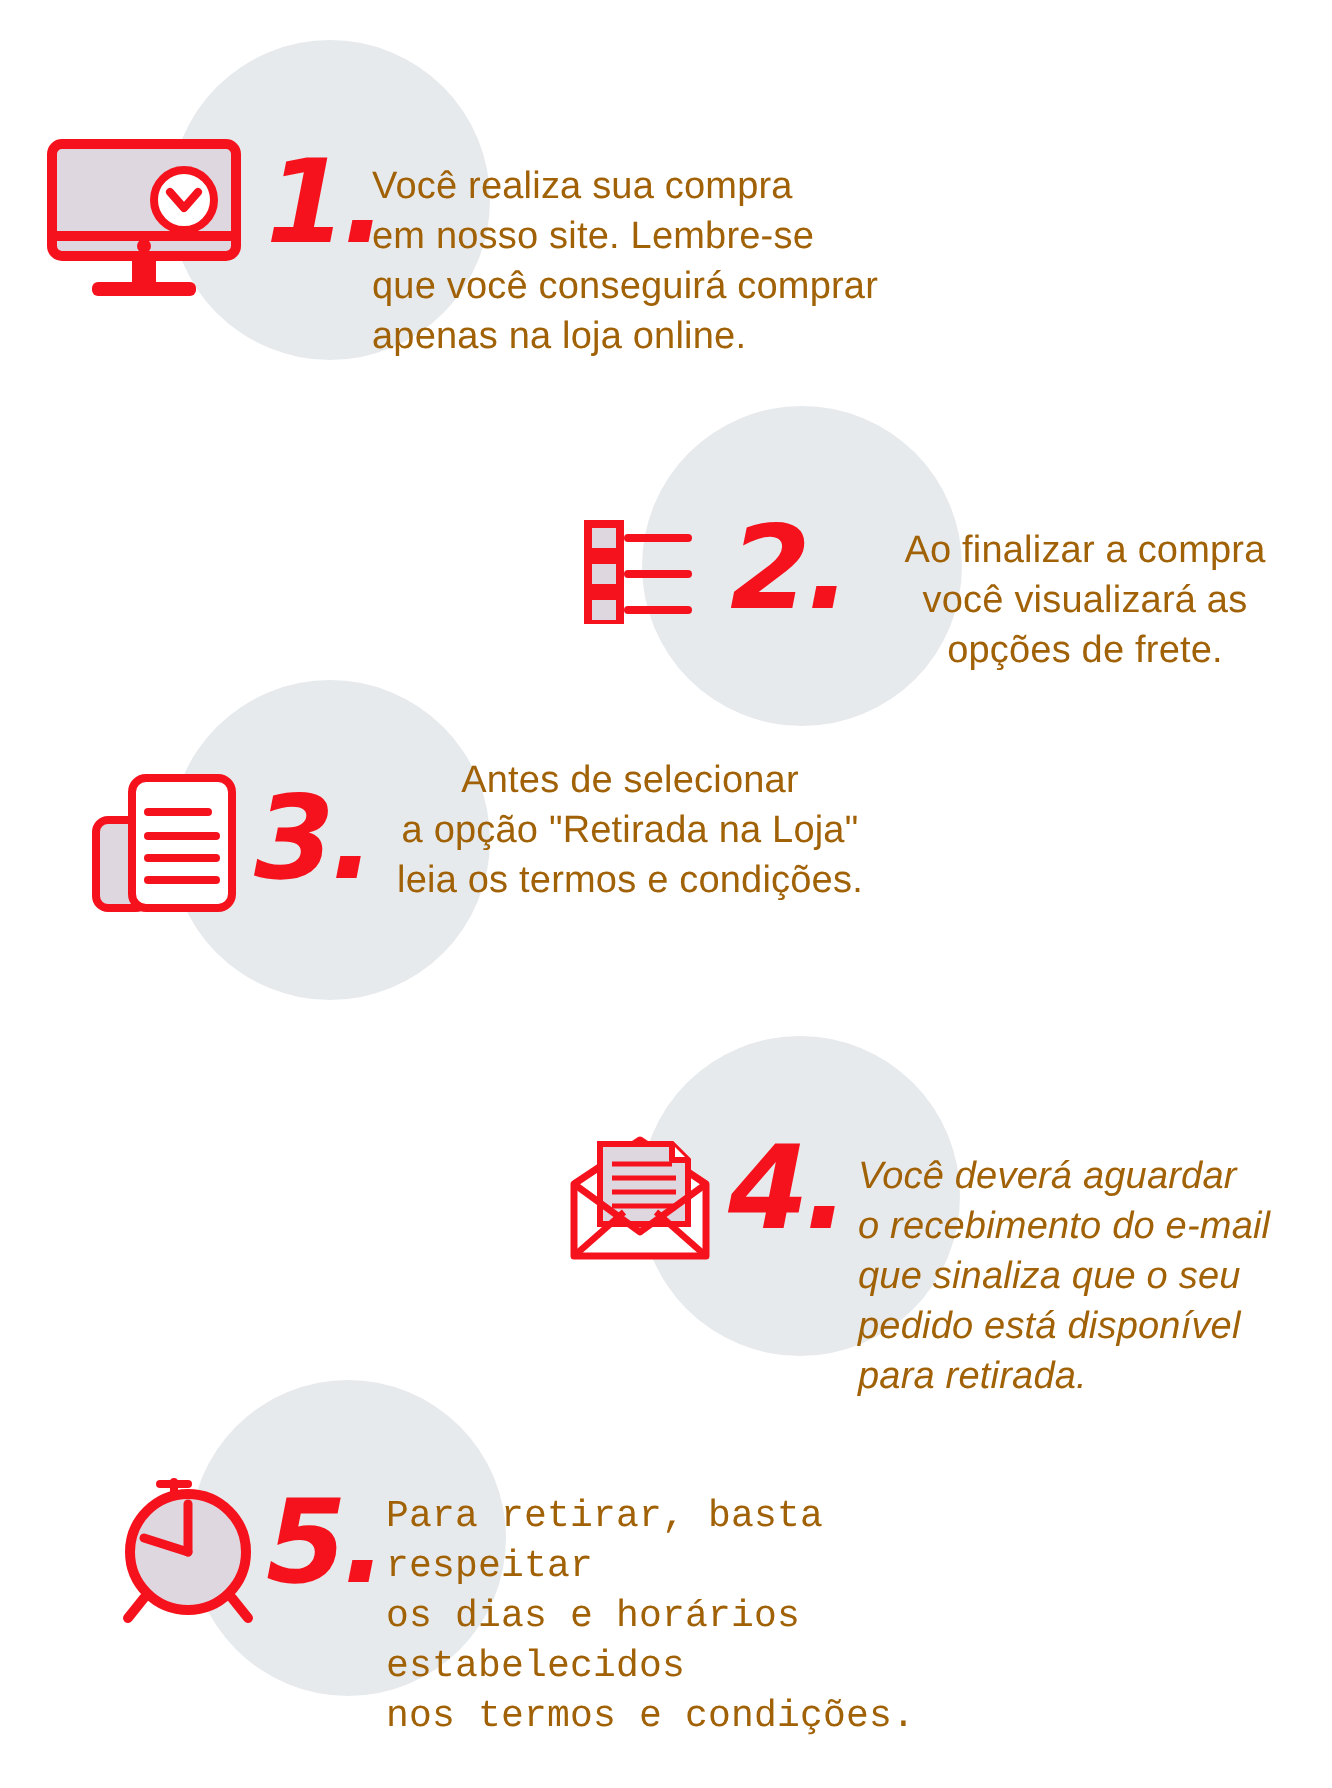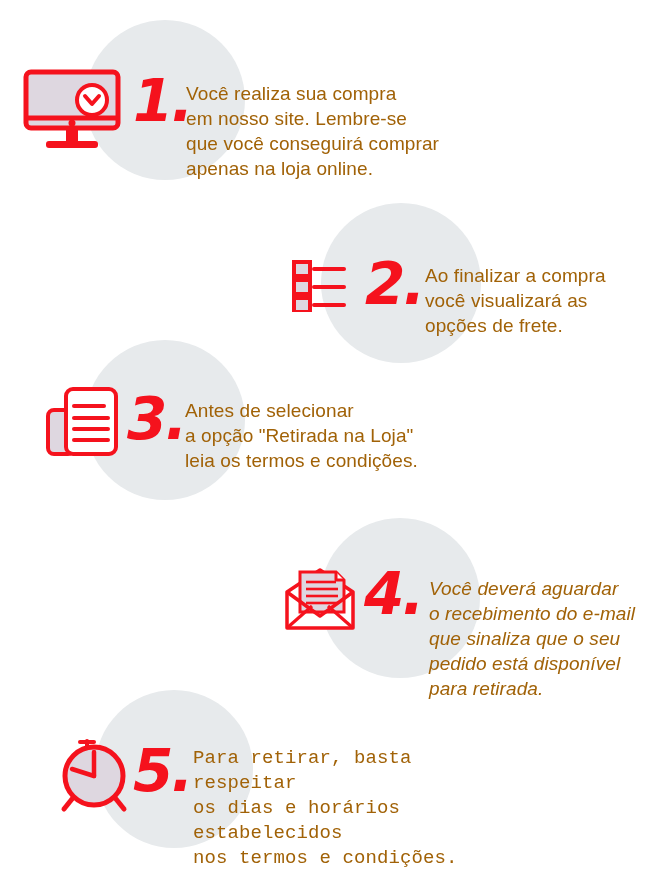--- a/index.html
+++ b/index.html
@@ -90,42 +90,42 @@
         <line x1="22" y1="9" x2="52" y2="9" stroke="#f5121d" stroke-width="4" stroke-linecap="round"></line>
         <rect x="2" y="20" width="16" height="14" fill="#ded7e0" stroke="#f5121d" stroke-width="4"></rect>
         <line x1="22" y1="27" x2="52" y2="27" stroke="#f5121d" stroke-width="4" stroke-linecap="round"></line>
         <rect x="2" y="38" width="16" height="14" fill="#ded7e0" stroke="#f5121d" stroke-width="4"></rect>
         <line x1="22" y1="45" x2="52" y2="45" stroke="#f5121d" stroke-width="4" stroke-linecap="round"></line>
       </svg>
     </div>
 
     <div class="num" style="left:365px; top:255px;">2.</div>
 
-    <div class="desc" style="left:425px; top:263px; width:235px;">Ao finalizar a compra
+    <div class="desc" style="left:425px; top:263px; width:235px;text-align:center;">Ao finalizar a compra
 você visualizará as
 opções de frete.</div>
   </div>
 
   <div class="step">
     <div class="circle" style="left:85px; top:340px; width:160px; height:160px;"></div>
 
     <div class="icon" style="left:46px; top:386px;">
       <svg width="74" height="72" viewBox="0 0 74 72">
         <rect x="2" y="24" width="26" height="44" rx="6" ry="6" fill="#ded7e0" stroke="#f5121d" stroke-width="4"></rect>
         <rect x="20" y="3" width="50" height="65" rx="7" ry="7" fill="#ffffff" stroke="#f5121d" stroke-width="4"></rect>
         <line x1="28" y1="20" x2="58" y2="20" stroke="#f5121d" stroke-width="4" stroke-linecap="round"></line>
         <line x1="28" y1="32" x2="62" y2="32" stroke="#f5121d" stroke-width="4" stroke-linecap="round"></line>
         <line x1="28" y1="43" x2="62" y2="43" stroke="#f5121d" stroke-width="4" stroke-linecap="round"></line>
         <line x1="28" y1="54" x2="62" y2="54" stroke="#f5121d" stroke-width="4" stroke-linecap="round"></line>
       </svg>
     </div>
 
     <div class="num" style="left:127px; top:390px;">3.</div>
 
-    <div class="desc" style="left:185px; top:398px; width:260px;">Antes de selecionar
+    <div class="desc" style="left:185px; top:378px; width:260px;text-align:center;">Antes de selecionar
 a opção "Retirada na Loja"
 leia os termos e condições.</div>
   </div>
 
   <div class="step">
     <div class="circle" style="left:320px; top:518px; width:160px; height:160px;"></div>
 
     <div class="icon" style="left:284px; top:568px;">
       <svg width="72" height="64" viewBox="0 0 72 64">
         <path d="M3 24 L36 2 L69 24 L69 60 L3 60 Z" fill="#ffffff" stroke="#f5121d" stroke-width="3.5" stroke-linejoin="round"></path>

